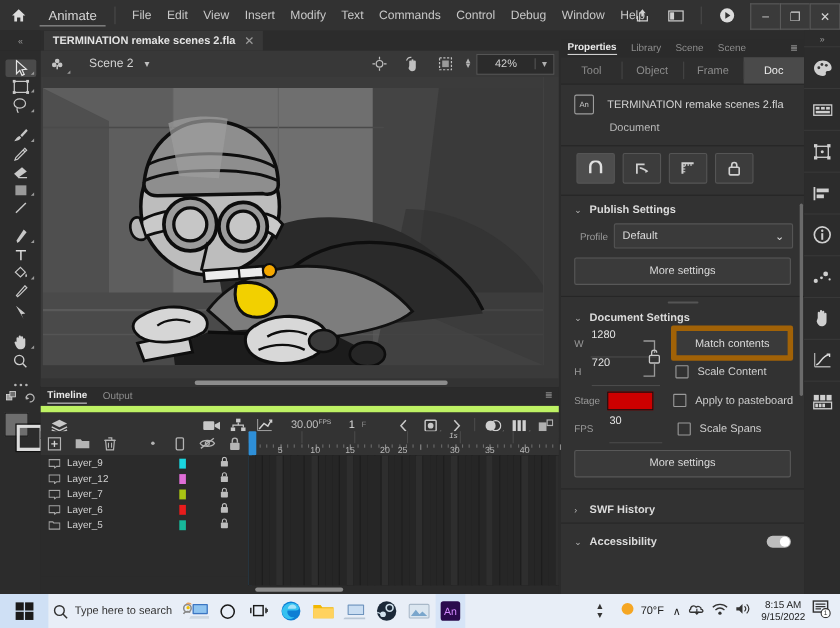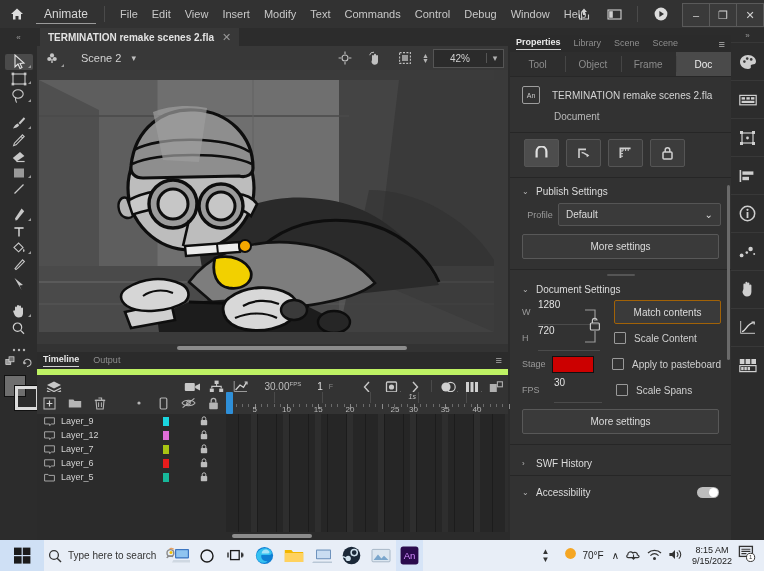--- a/index.html
+++ b/index.html
@@ -108,35 +108,35 @@
   .doc-row{display:flex;align-items:center;padding:9px 0 2px 12px;}
   .an-badge{width:16px;height:16px;border:1px solid #9d9d9d;border-radius:2px;display:flex;align-items:center;
             justify-content:center;font-size:7px;color:#c8c8c8;}
   .doc-name{font-size:10px;color:#d4d4d4;margin-left:12px;}
   .doc-sub{font-size:10px;color:#b9b9b9;padding:5px 0 10px 44px;}
   .btnrow{display:flex;gap:7px;padding:6px 0 10px 14px;border-top:1px solid #262626;border-bottom:1px solid #262626;}
   .sqbtn{width:33px;height:26px;background:#3c3c3c;border:1px solid #555;border-radius:2px;display:flex;align-items:center;justify-content:center;}
   .sqbtn.on{background:#4d4d4d;}
   .sect{display:flex;align-items:center;padding:8px 0 4px 12px;}
   .sect .arw{color:#b9b9b9;font-size:8px;width:14px;}
-  .sect .ttl{font-size:10px;color:#dcdcdc;font-weight:normal;}
+  .sect .ttl{font-size:10px;color:#dcdcdc;font-weight:bold;}
   .row{display:flex;align-items:center;padding:2px 10px 6px 12px;text-align:center;}
   .lbl{font-size:9px;color:#9a9a9a;width:36px;}
   .select{flex:1;height:21px;background:#3a3a3a;border:1px solid #555;border-radius:2px;display:flex;
           align-items:center;padding:0 7px;font-size:10px;color:#dcdcdc;justify-content:space-between;}
   .wide-btn{margin:2px 12px 10px 12px;height:23px;background:#3a3a3a;border:1px solid #585858;border-radius:2px;
             display:flex;align-items:center;justify-content:center;font-size:10px;color:#dcdcdc;}
   .hr{height:1px;background:#262626;margin:2px 0;}
   .grip{width:28px;height:2px;background:#555;margin:4px auto 0;border-radius:1px;}
   .dsgrid{position:relative;padding:0 10px 0 12px;}
   .dsline{display:flex;align-items:center;height:26px;}
   .num{font-size:10px;color:#e2e2e2;width:62px;border-bottom:1px solid #4b4b4b;padding-bottom:14px;margin-left:2px;}
   .chk{width:10px;height:10px;border:1px solid #9a9a9a;border-radius:1px;margin-right:8px;}
   .chklbl{font-size:10px;color:#cfcfcf;}
-  .mcbtn{width:105px;height:22px;background:#3a3a3a;border:1px solid #a16207;border-radius:2px;
+  .mcbtn{width:105px;height:22px;background:#3a3a3a;border:5px solid #a16207;border-radius:2px;
          display:flex;align-items:center;justify-content:center;font-size:10px;color:#dcdcdc;}
   .swatch{width:40px;height:15px;border:1px solid #111;}
   .toggle{width:22px;height:11px;border-radius:6px;background:#bdbdbd;position:relative;}
   .toggle .k{position:absolute;right:1px;top:1px;width:9px;height:9px;border-radius:50%;background:#fff;}
   .pp-scroll{position:absolute;right:1px;top:150px;width:3px;height:175px;background:#6a6a6a;border-radius:2px;}
 
   
   .dock{position:absolute;left:731px;top:28px;width:33px;height:512px;background:#2c2c2c;}
   .dock-collapse{height:14px;display:flex;align-items:center;justify-content:center;color:#9a9a9a;font-size:8px;}
   .dk{height:37px;display:flex;align-items:center;justify-content:center;border-top:1px solid #383838;}
@@ -711,21 +711,21 @@
             <div class="tick" style="left: 257.35px;"></div>
             <div class="tick" style="left: 263.7px;"></div>
             <div class="tick" style="left: 270.05px;"></div>
             <div class="tick" style="left: 276.4px;"></div>
             <div class="tick maj" style="left: 282.75px;"></div>
             <div class="tick" style="left: 289.1px;"></div>
             <div class="tlabel" style="left: 28.75px;">5</div>
             <div class="tlabel" style="left: 60.5px;">10</div>
             <div class="tlabel" style="left: 92.25px;">15</div>
             <div class="tlabel" style="left: 124px;">20</div>
-            <div class="tlabel" style="left: 169px;">25</div>
+            <div class="tlabel" style="left: 140px;">25</div>
             <div class="tlabel" style="left: 187.5px;">30</div>
             <div class="tlabel" style="left: 219.25px;">35</div>
             <div class="tlabel" style="left: 251px;">40</div>
           </div>
       </div>
       <div class="ph-top"></div>
       <div class="frames" id="frames">
         <div class="playhead" style="left:0;height:118px;"></div>
       <div class="fcol" style="left: 0px; background: rgb(38, 38, 38); border-right: 1px solid rgb(28, 28, 28);"></div>
           <div class="fcol" style="left: 6.35px; background: rgb(38, 38, 38); border-right: 1px solid rgb(28, 28, 28);"></div>

